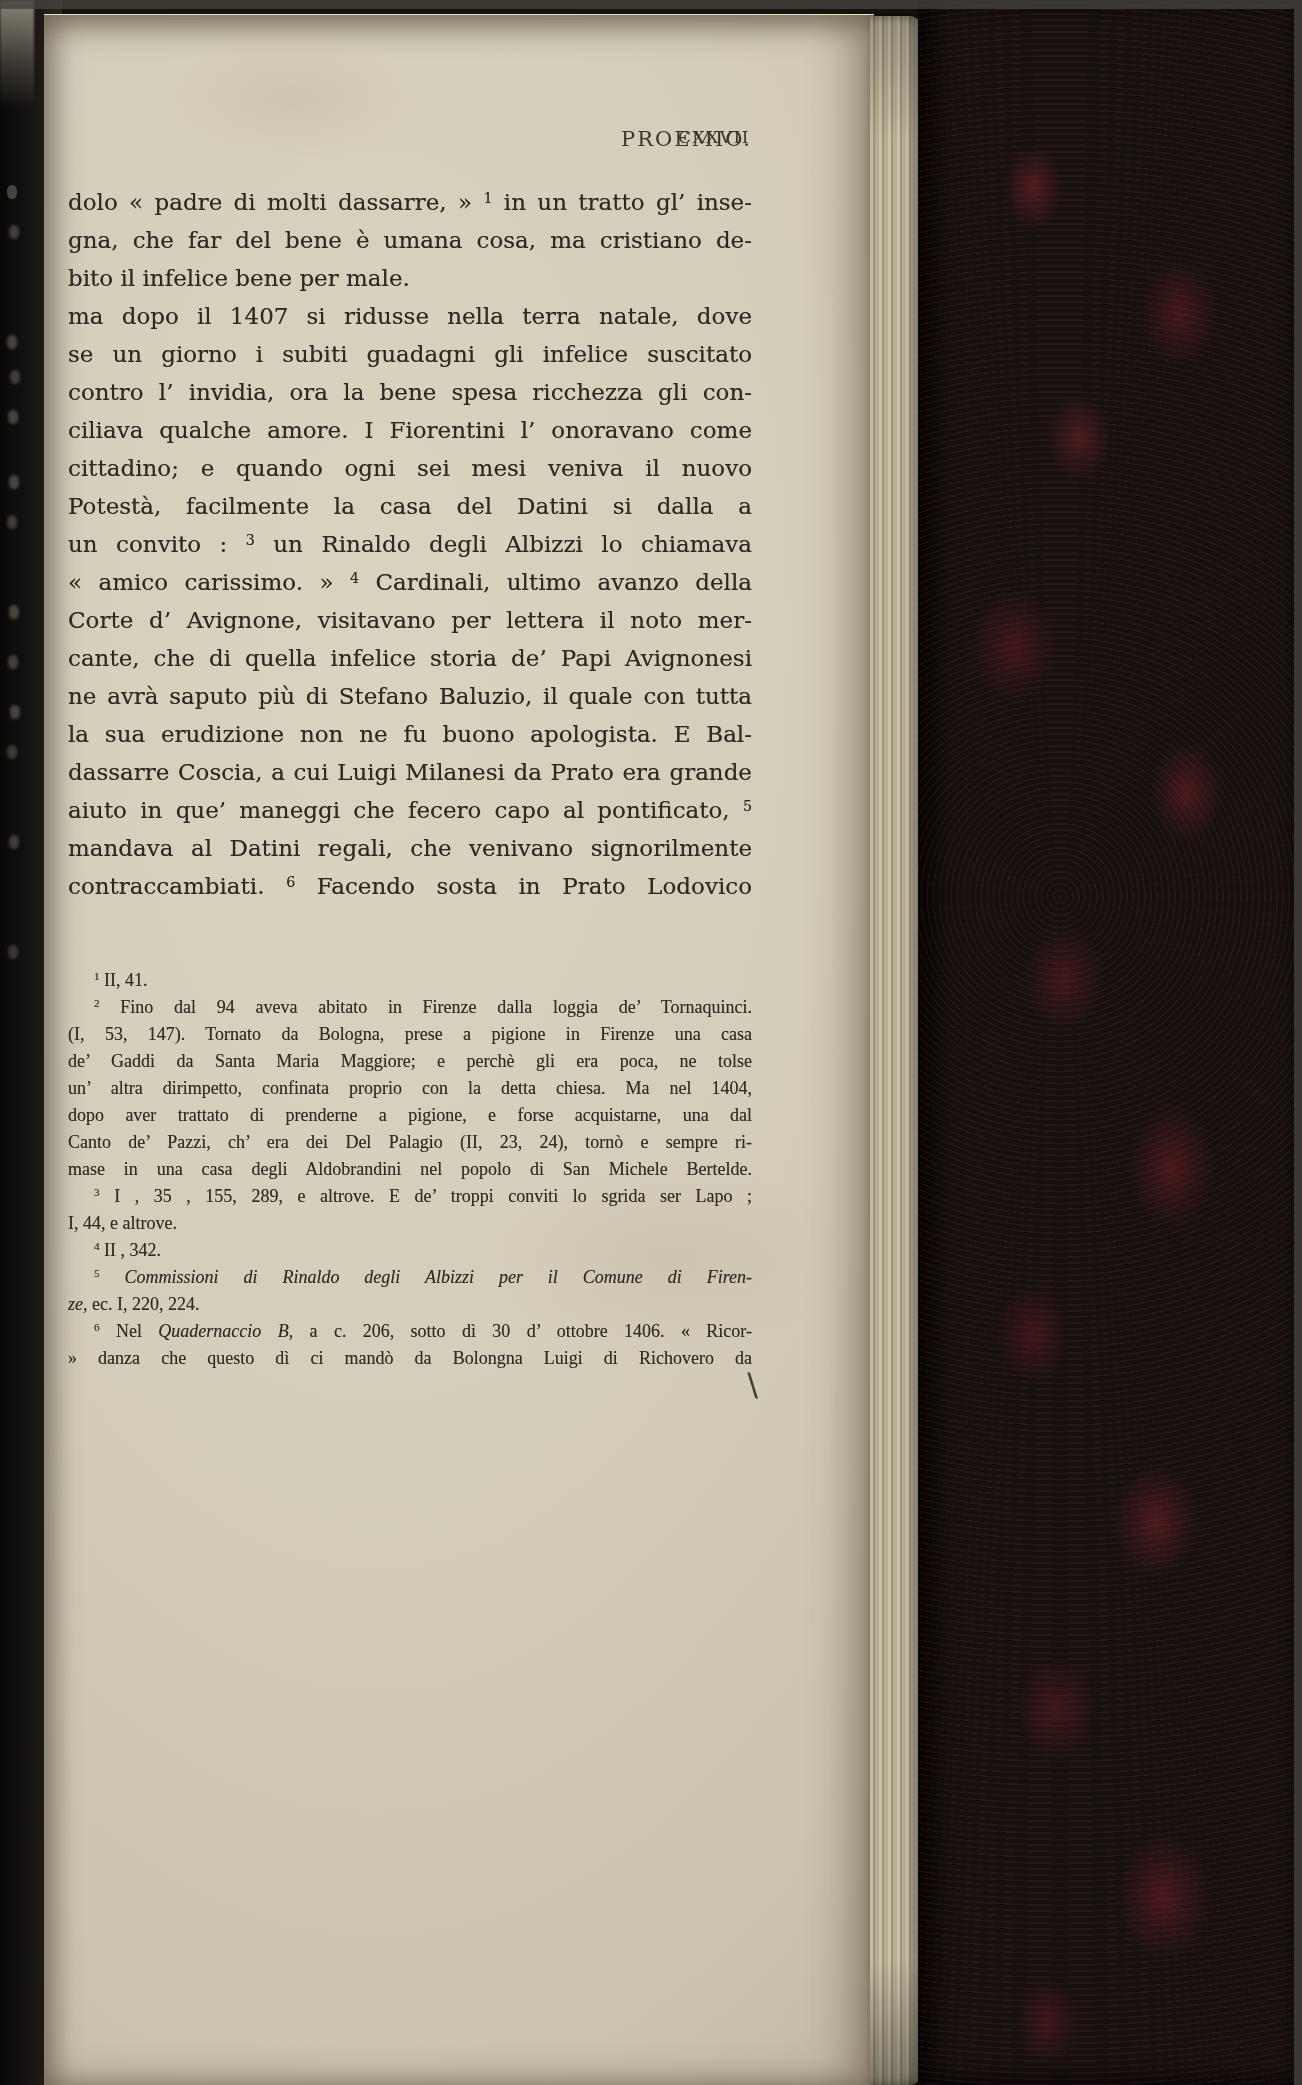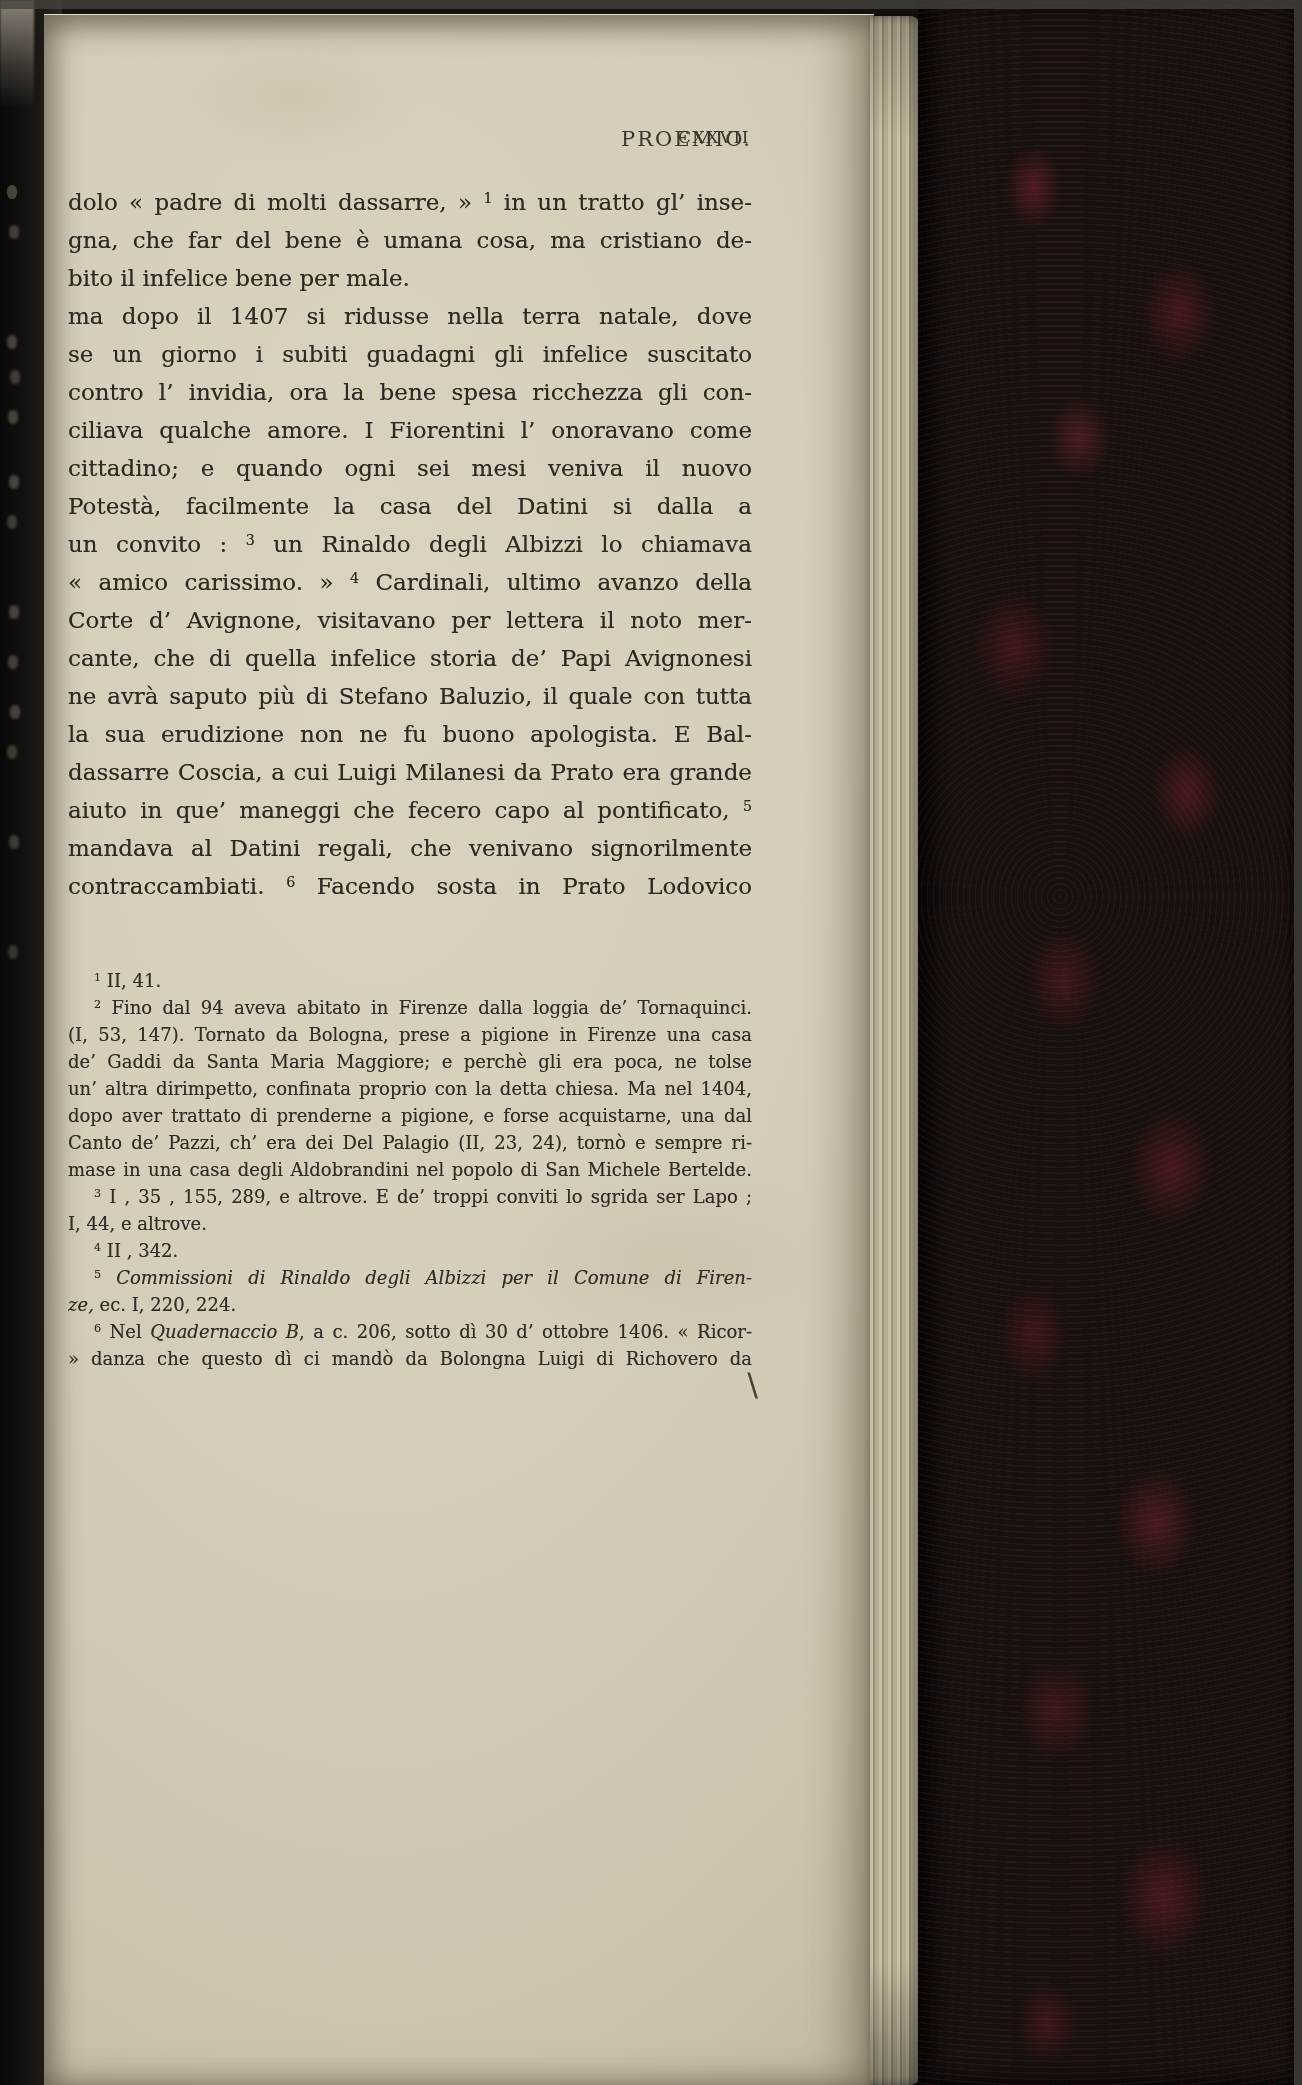--- a/index.html
+++ b/index.html
@@ -58,21 +58,21 @@
   .cover::after{content:"";position:absolute;inset:0;
     background:repeating-radial-gradient(circle at 37% 43%, rgba(150,60,70,.12) 0 1.5px, rgba(0,0,0,0) 1.5px 6px);}
   .running-head{position:absolute;top:112px;left:24px;width:684px;height:30px;color:#3a362e;}
   .rh-title{position:absolute;left:0;right:0;text-align:right;font-size:21px;letter-spacing:2px;}
   .rh-page{position:absolute;right:2px;top:0;font-size:17px;letter-spacing:1.5px;}
   .body-text{position:absolute;left:24px;top:168px;width:684px;font-size:23px;line-height:38px;
     color:#2d2a23;text-shadow:0 0 .5px rgba(45,40,30,.55);}
   .body-text .line{height:38px;overflow:hidden;box-sizing:border-box;width:100%;}
   .footnotes{position:absolute;left:24px;top:952px;width:684px;font-size:18px;line-height:27px;
     color:#302c25;text-shadow:0 0 .4px rgba(45,40,30,.5);}
-  .footnotes .line{height:27px;overflow:hidden;box-sizing:border-box;width:100%;}
+  .footnotes .line{height:27px;overflow:hidden;box-sizing:border-box;width:100%;font-family:Liberation Serif, serif;}
   .line.just{text-align:justify;text-align-last:justify;text-justify:inter-word;}
   .body-text .indent{padding-left:36px;}
   .footnotes .indent{padding-left:26px;}
   .fn-sup, sup.ref{font-size:62%;position:relative;top:-0.5em;vertical-align:baseline;line-height:0;}
   .pen-mark{position:absolute;left:700px;top:1352px;font-size:30px;color:#45403a;
     transform:rotate(8deg);font-family:"DejaVu Sans Mono",monospace;}
 </style>
 </head>
 <body>
 

